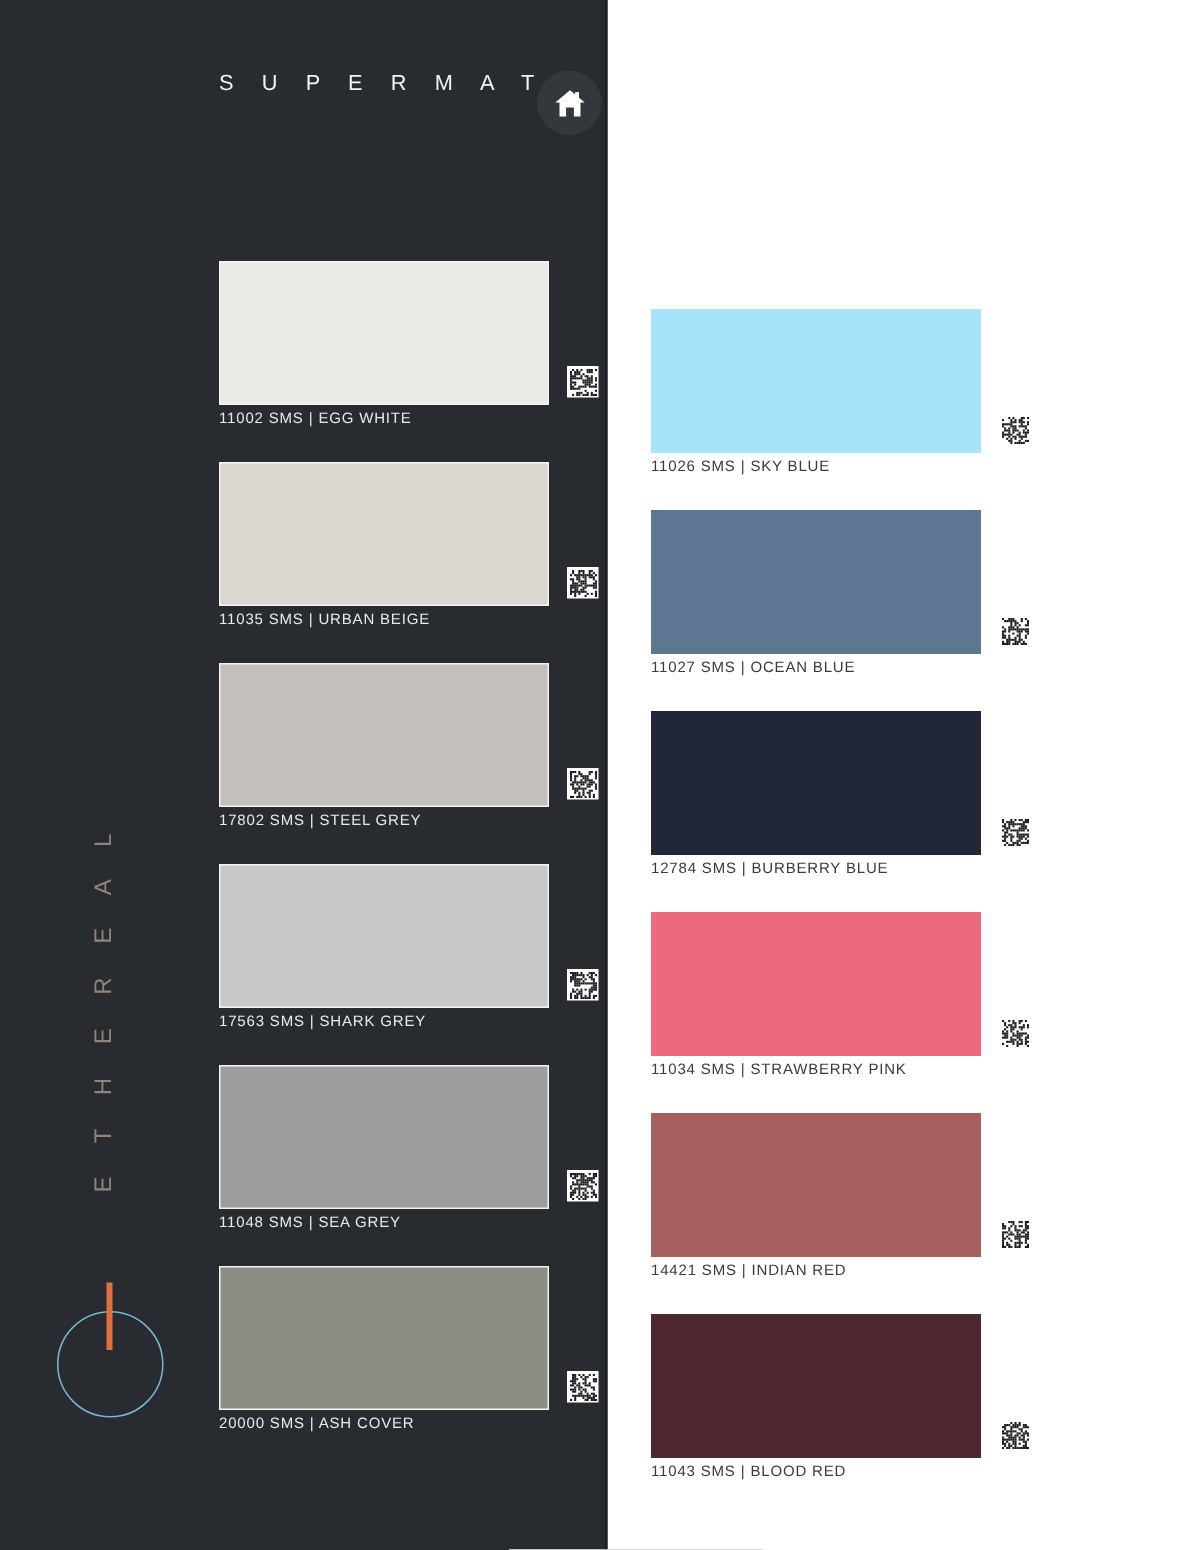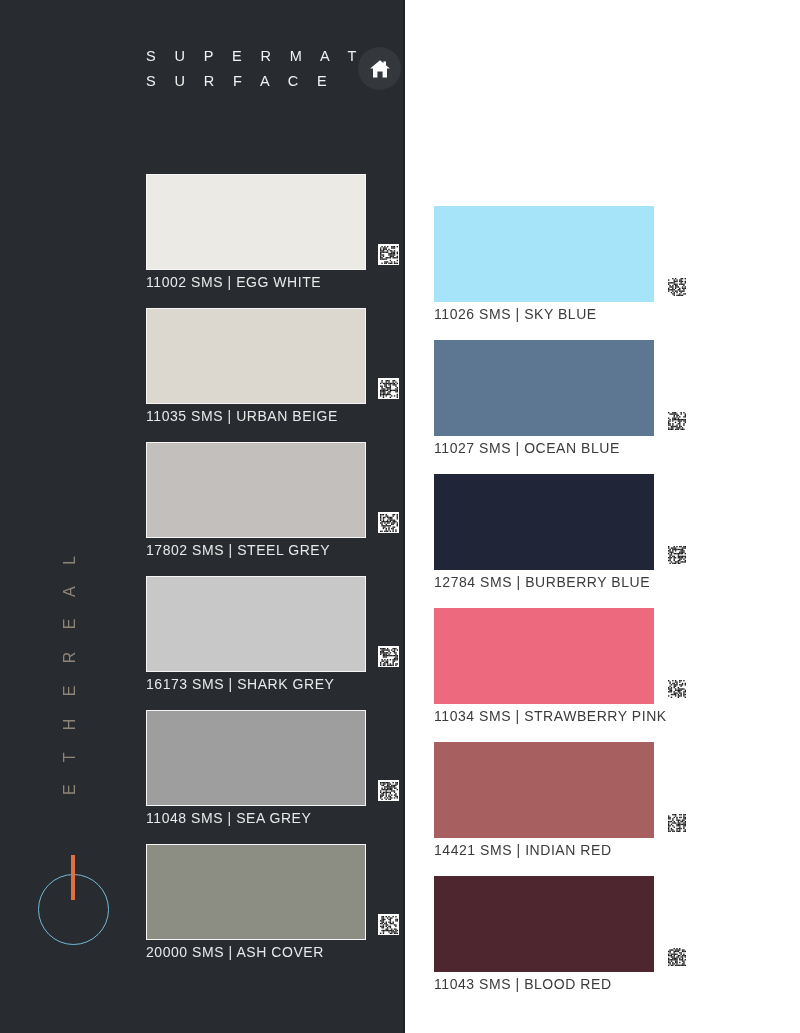--- a/index.html
+++ b/index.html
@@ -105,38 +105,37 @@
     position:absolute;
     left:232px; top:70px;
     width:21px; height:21px;
     padding:1.5px;
     background:#ffffff;
   }
   .qr svg { display:block; width:100%; height:100%; }
   .caption {
     position:absolute;
     left:0; top:100px;
-    font-size:14px;
+    font-size:10px;
     letter-spacing:0.55px;
     white-space:nowrap;
   }
   #col-left .caption  { color:#e9e9e9; }
   #col-right .caption { color:#3b3b3b; }
 </style>
 </head>
 <body>
 
 <div id="page">
 
   <div id="dark-panel"></div>
   <div id="panel-edge"></div>
 
   <div id="header">
     <div class="brand-line">S U P E R  M A T T</div>
-    <div class="brand-line">S U R F A C E</div>
   </div>
 
   <div id="home-badge">
     <svg width="22" height="20" viewBox="0 0 22 20" aria-hidden="true">
       <path d="M11 1.2 L1.2 9.4 L4 9.4 L4 18.6 L8.4 18.6 L8.4 12.6 L13.6 12.6 L13.6 18.6 L18 18.6 L18 9.4 L20.8 9.4 Z" fill="#ffffff"></path>
       <rect x="14.4" y="2.4" width="2.6" height="4.2" fill="#ffffff"></rect>
     </svg>
   </div>
 
   <div id="ethereal">E T H E R E A L</div>
@@ -531,21 +530,21 @@
             <rect x="2" y="12" width="1" height="1" fill="#1a1a1a"></rect>
             <rect x="3" y="12" width="1" height="1" fill="#1a1a1a"></rect>
             <rect x="5" y="12" width="1" height="1" fill="#1a1a1a"></rect>
             <rect x="6" y="12" width="1" height="1" fill="#1a1a1a"></rect>
             <rect x="7" y="12" width="1" height="1" fill="#1a1a1a"></rect>
             <rect x="8" y="12" width="1" height="1" fill="#1a1a1a"></rect>
             <rect x="9" y="12" width="1" height="1" fill="#1a1a1a"></rect>
             <rect x="11" y="12" width="1" height="1" fill="#1a1a1a"></rect>
           </svg>
         </div>
-        <div class="caption">16173 SMS | SHARK GREY</div>
+        <div class="caption">17563 SMS | SHARK GREY</div>
       </div>
       <div class="swatch-row">
         <div class="chip" style="background: rgb(158, 158, 158);"></div>
         <div class="qr">
           <svg viewBox="0 0 13 13" preserveAspectRatio="none">
             <rect width="13" height="13" fill="#ffffff"></rect>
             <rect x="0" y="0" width="1" height="1" fill="#1a1a1a"></rect>
             <rect x="1" y="0" width="1" height="1" fill="#1a1a1a"></rect>
             <rect x="2" y="0" width="1" height="1" fill="#1a1a1a"></rect>
             <rect x="3" y="0" width="1" height="1" fill="#1a1a1a"></rect>

